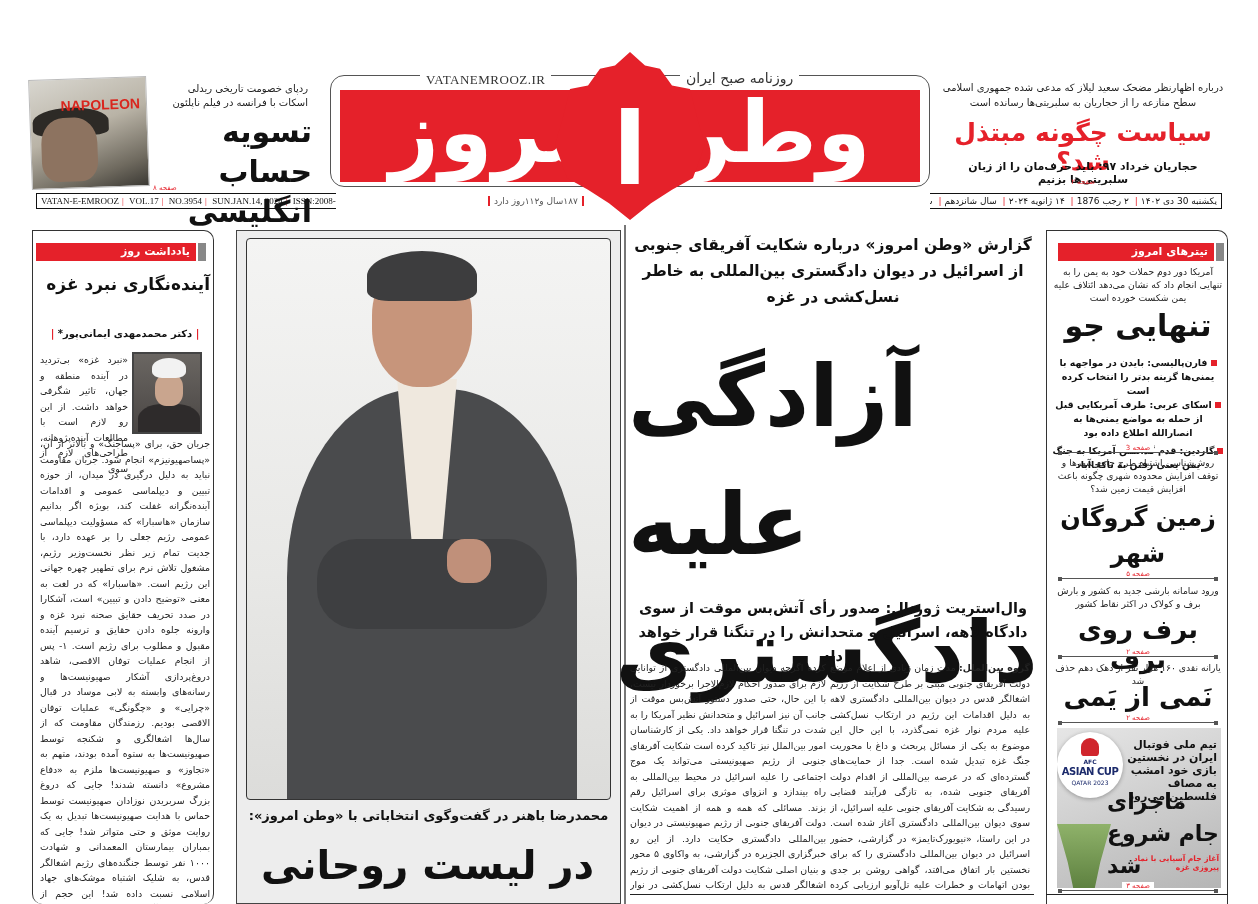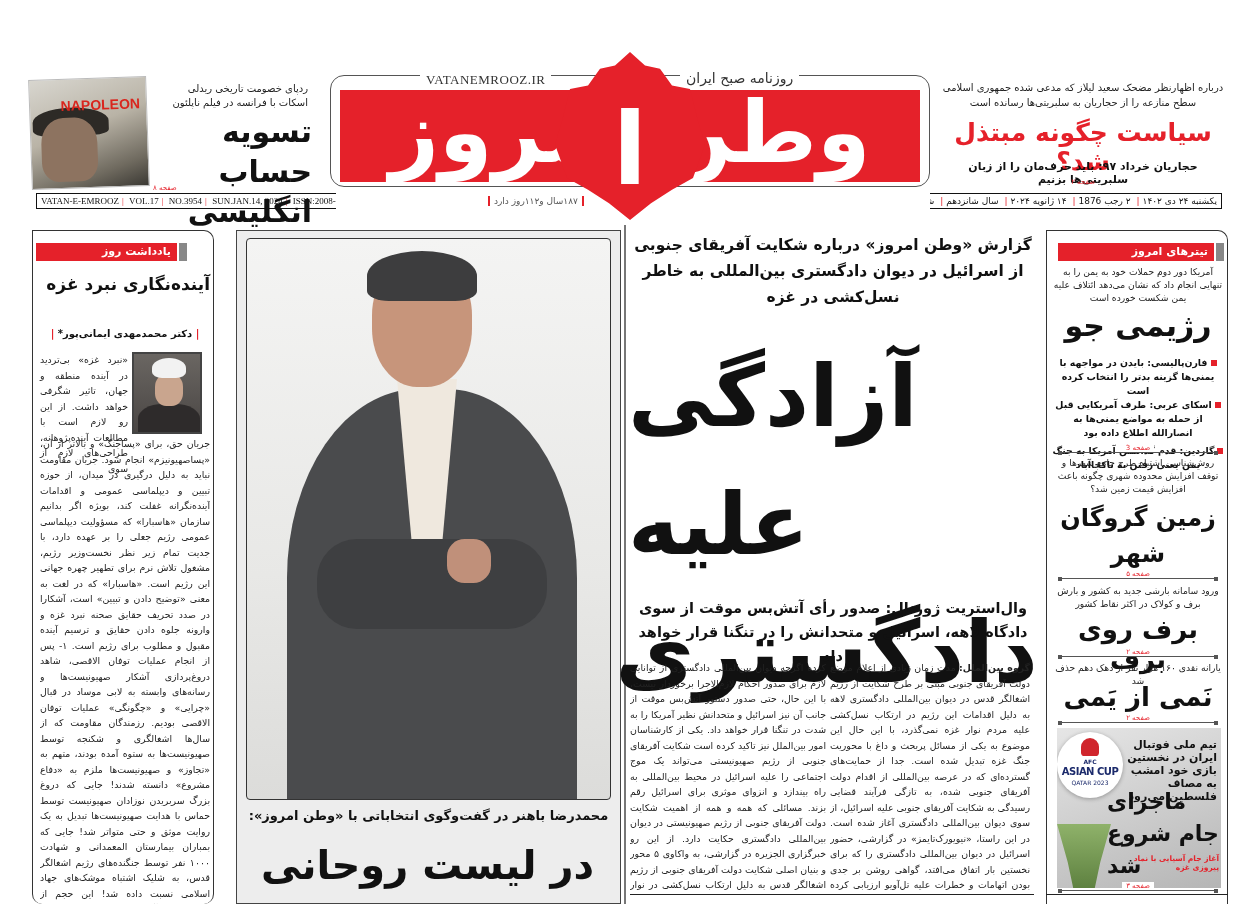--- a/index.html
+++ b/index.html
@@ -105,21 +105,21 @@
 <div class="days-passed">۱۸۷سال و۱۱۲روز دارد</div>
 
 <div class="strip strip-left">
   <span>VATAN-E-EMROOZ</span><span class="sep">|</span>
   <span>VOL.17</span><span class="sep">|</span>
   <span>NO.3954</span><span class="sep">|</span>
   <span>SUN.JAN.14, 2024</span><span class="sep">|</span>
   <span>ISSN:2008-2886</span>
 </div>
 <div class="strip strip-right">
-  <span>یکشنبه ۲۴ دی ۱۴۰۲</span><span class="sep">|</span>
+  <span>یکشنبه 30 دی ۱۴۰۲</span><span class="sep">|</span>
   <span>۲ رجب 1876</span><span class="sep">|</span>
   <span>۱۴ ژانویه ۲۰۲۴</span><span class="sep">|</span>
   <span>سال شانزدهم</span><span class="sep">|</span>
   <span>شماره ۳۹۵۴</span>
   
   
 </div>
 
 <div class="napo">
   <div class="napo-hat"></div>
@@ -129,21 +129,21 @@
 <div class="kicker-left">ردپای خصومت تاریخی ریدلی اسکات با فرانسه در فیلم ناپلئون</div>
 <div class="head-left">تسویه حساب انگلیسی</div>
 <div class="abs pageref" style="left:153px;top:184px">صفحه ۸</div>
 
 <div class="kicker-right">درباره اظهارنظر مضحک سعید لیلاز که مدعی شده جمهوری اسلامی سطح منازعه را از حجاریان به سلبریتی‌ها رسانده است</div>
 <div class="head-right">سیاست چگونه مبتذل شد؟</div>
 <div class="sub-right">حجاریان خرداد ۹۷: باید حرف‌مان را از زبان سلبریتی‌ها بزنیم</div>
 <div class="ref-right">صفحه ۲</div>
 
 <div class="col-frame" style="left:32px;top:230px;width:182px;height:674px"></div>
-<div class="label-bar" style="left:36px;top:243px;width:141px">یادداشت روز</div>
+<div class="label-bar" style="left:36px;top:243px;width:160px">یادداشت روز</div>
 <div class="op-title">آینده‌نگاری نبرد غزه</div>
 <div class="op-author"><b>| </b><span>دکتر محمدمهدی ایمانی‌پور*</span><b> |</b></div>
 <div class="op-photo">
   <div class="op-robe"></div>
   <div class="op-face"></div>
   <div class="op-turban"></div>
 </div>
 <div class="op-body-top body-text">«نبرد غزه» بی‌تردید در آینده منطقه و جهان، تاثیر شگرفی خواهد داشت. از این رو لازم است با مطالعات آینده‌پژوهانه، طراحی‌های لازم از سوی</div>
 <div class="op-body body-text">جریان حق، برای «پساجنگ» و بالاتر از آن، «پساصهیونیزم» انجام شود. جریان مقاومت نباید به دلیل درگیری در میدان، از حوزه تبیین و دیپلماسی عمومی و اقدامات آینده‌نگرانه غفلت کند، بویژه اگر بدانیم سازمان «هاسبارا» که مسؤولیت دیپلماسی عمومی رژیم جعلی را بر عهده دارد، با جدیت تمام زیر نظر نخست‌وزیر رژیم، مشغول تلاش نرم برای تطهیر چهره جهانی این رژیم است. «هاسبارا» که در لغت به معنی «توضیح دادن و تبیین» است، آشکارا در صدد تحریف حقایق صحنه نبرد غزه و وارونه جلوه دادن حقایق و ترسیم آینده مقبول و مطلوب برای رژیم است. ۱- پس از انجام عملیات توفان الاقصی، شاهد دروغ‌پردازی آشکار صهیونیست‌ها و رسانه‌های وابسته به لابی موساد در قبال «چرایی» و «چگونگی» عملیات توفان الاقصی بودیم. رزمندگان مقاومت که از سال‌ها اشغالگری و شکنجه توسط صهیونیست‌ها به ستوه آمده بودند، متهم به «تجاوز» و صهیونیست‌ها ملزم به «دفاع مشروع» دانسته شدند! جایی که دروغ بزرگ سربریدن نوزادان صهیونیست توسط حماس با هدایت صهیونیست‌ها تبدیل به یک روایت موثق و حتی متواتر شد! جایی که بمباران بیمارستان المعمدانی و شهادت ۱۰۰۰ نفر توسط جنگنده‌های رژیم اشغالگر قدس، به شلیک اشتباه موشک‌های جهاد اسلامی نسبت داده شد! این حجم از دروغ‌پردازی آشکار در قبال یک «حادثه جاری» که افکار عمومی دنیا می‌توانند با اندک تحقیق و پرس‌وجویی آن را درک کنند، منبعث از داستان‌سرایی رژیمی است که «ظرف» و «مظروف» را به سادگی تحریف، کرده است.</div>
 
@@ -173,21 +173,21 @@
 <div class="c-body-l body-text">
   <span>کرده اگرچه دیوان بین‌المللی دادگستری از توانایی لازم برای صدور احکام لازم‌الاجرا برخوردار نیست، با این حال، حتی صدور دستور آتش‌بس موقت از جانب آن نیز اسرائیل و متحدانش نظیر آمریکا را به شدت در تنگنا قرار خواهد داد. یکی از کارشناسان امور بین‌الملل نیز تاکید کرده است شکایت آفریقای جنوبی از رژیم صهیونیستی می‌تواند یک موج اجتماعی را علیه اسرائیل در محیط بین‌المللی به راه بیندازد و انزوای موثری برای اسرائیل رقم بزند. مسائلی که همه و همه از اهمیت شکایت دولت آفریقای جنوبی از رژیم صهیونیستی در دیوان بین‌المللی دادگستری حکایت دارد. از این رو خبرگزاری الجزیره در گزارشی، به واکاوی ۵ محور و بنیان اصلی شکایت دولت آفریقای جنوبی از رژیم اشغالگر قدس به دلیل ارتکاب نسل‌کشی در نوار غزه...</span>
   
 </div>
 <div class="c-rule"></div>
 
 <div class="r-frame"></div>
 <div class="label-bar" style="left:1058px;top:243px;width:156px">تیترهای امروز</div>
 
 <div class="r-block r-small" style="top:265px">آمریکا دور دوم حملات خود به یمن را به تنهایی انجام داد که نشان می‌دهد ائتلاف علیه یمن شکست خورده است</div>
-<div class="r-block r-big" style="top:308px;font-size:30px">رژیمی جو</div>
+<div class="r-block r-big" style="top:308px;font-size:30px">تنهایی جو</div>
 <div class="r-block" style="top:352px">
   <div class="bullet" style="margin-top:4px"><span class="sq"></span><span>فارن‌پالیسی: بایدن در مواجهه با یمنی‌ها گزینه بدتر را انتخاب کرده است</span></div>
   <div class="bullet"><span class="sq"></span><span>اسکای عربی: طرف آمریکایی قبل از حمله به مواضع یمنی‌ها به انصارالله اطلاع داده بود</span></div>
   <div class="bullet" style="margin-top:4px"><span class="sq"></span><span>گاردین: قدم گذاشتن آمریکا به جنگ یمن یعنی رفتن به ناکجاآباد</span></div>
 </div>
 <div class="divider" style="top:452px">
     <div class="dl"><span>صفحه 3</span></div>
   </div>
 
 <div class="r-block r-small" style="top:456px">روش‌شناسی اشتباه طرح جامع شهرها و توقف افزایش محدوده شهری چگونه باعث افزایش قیمت زمین شد؟</div>

